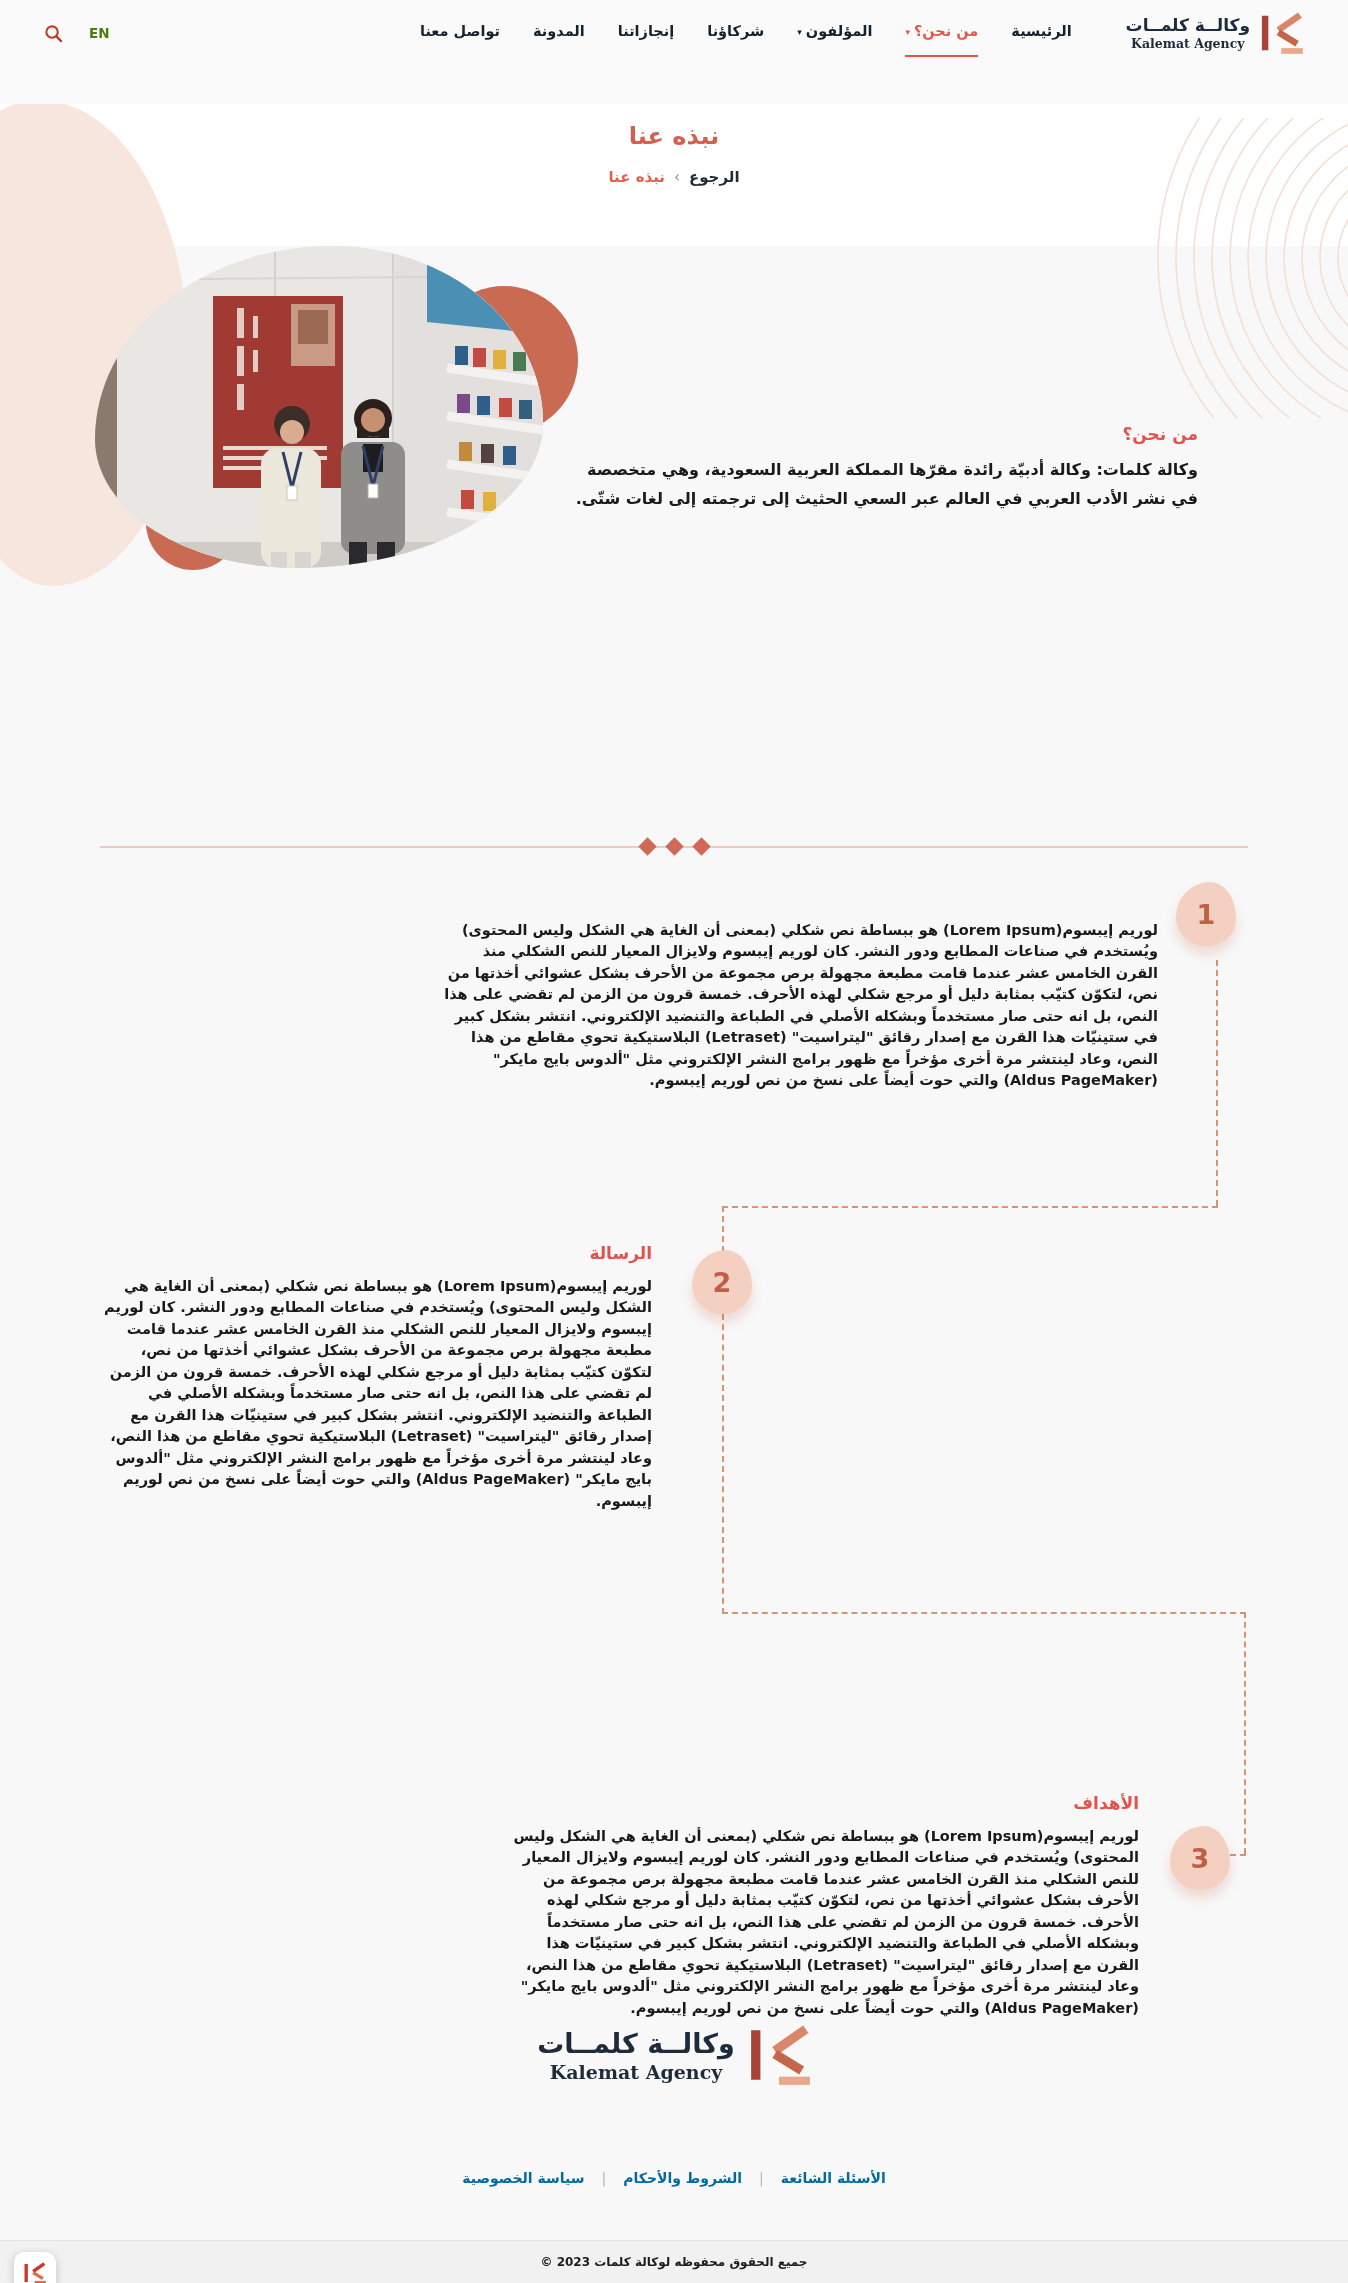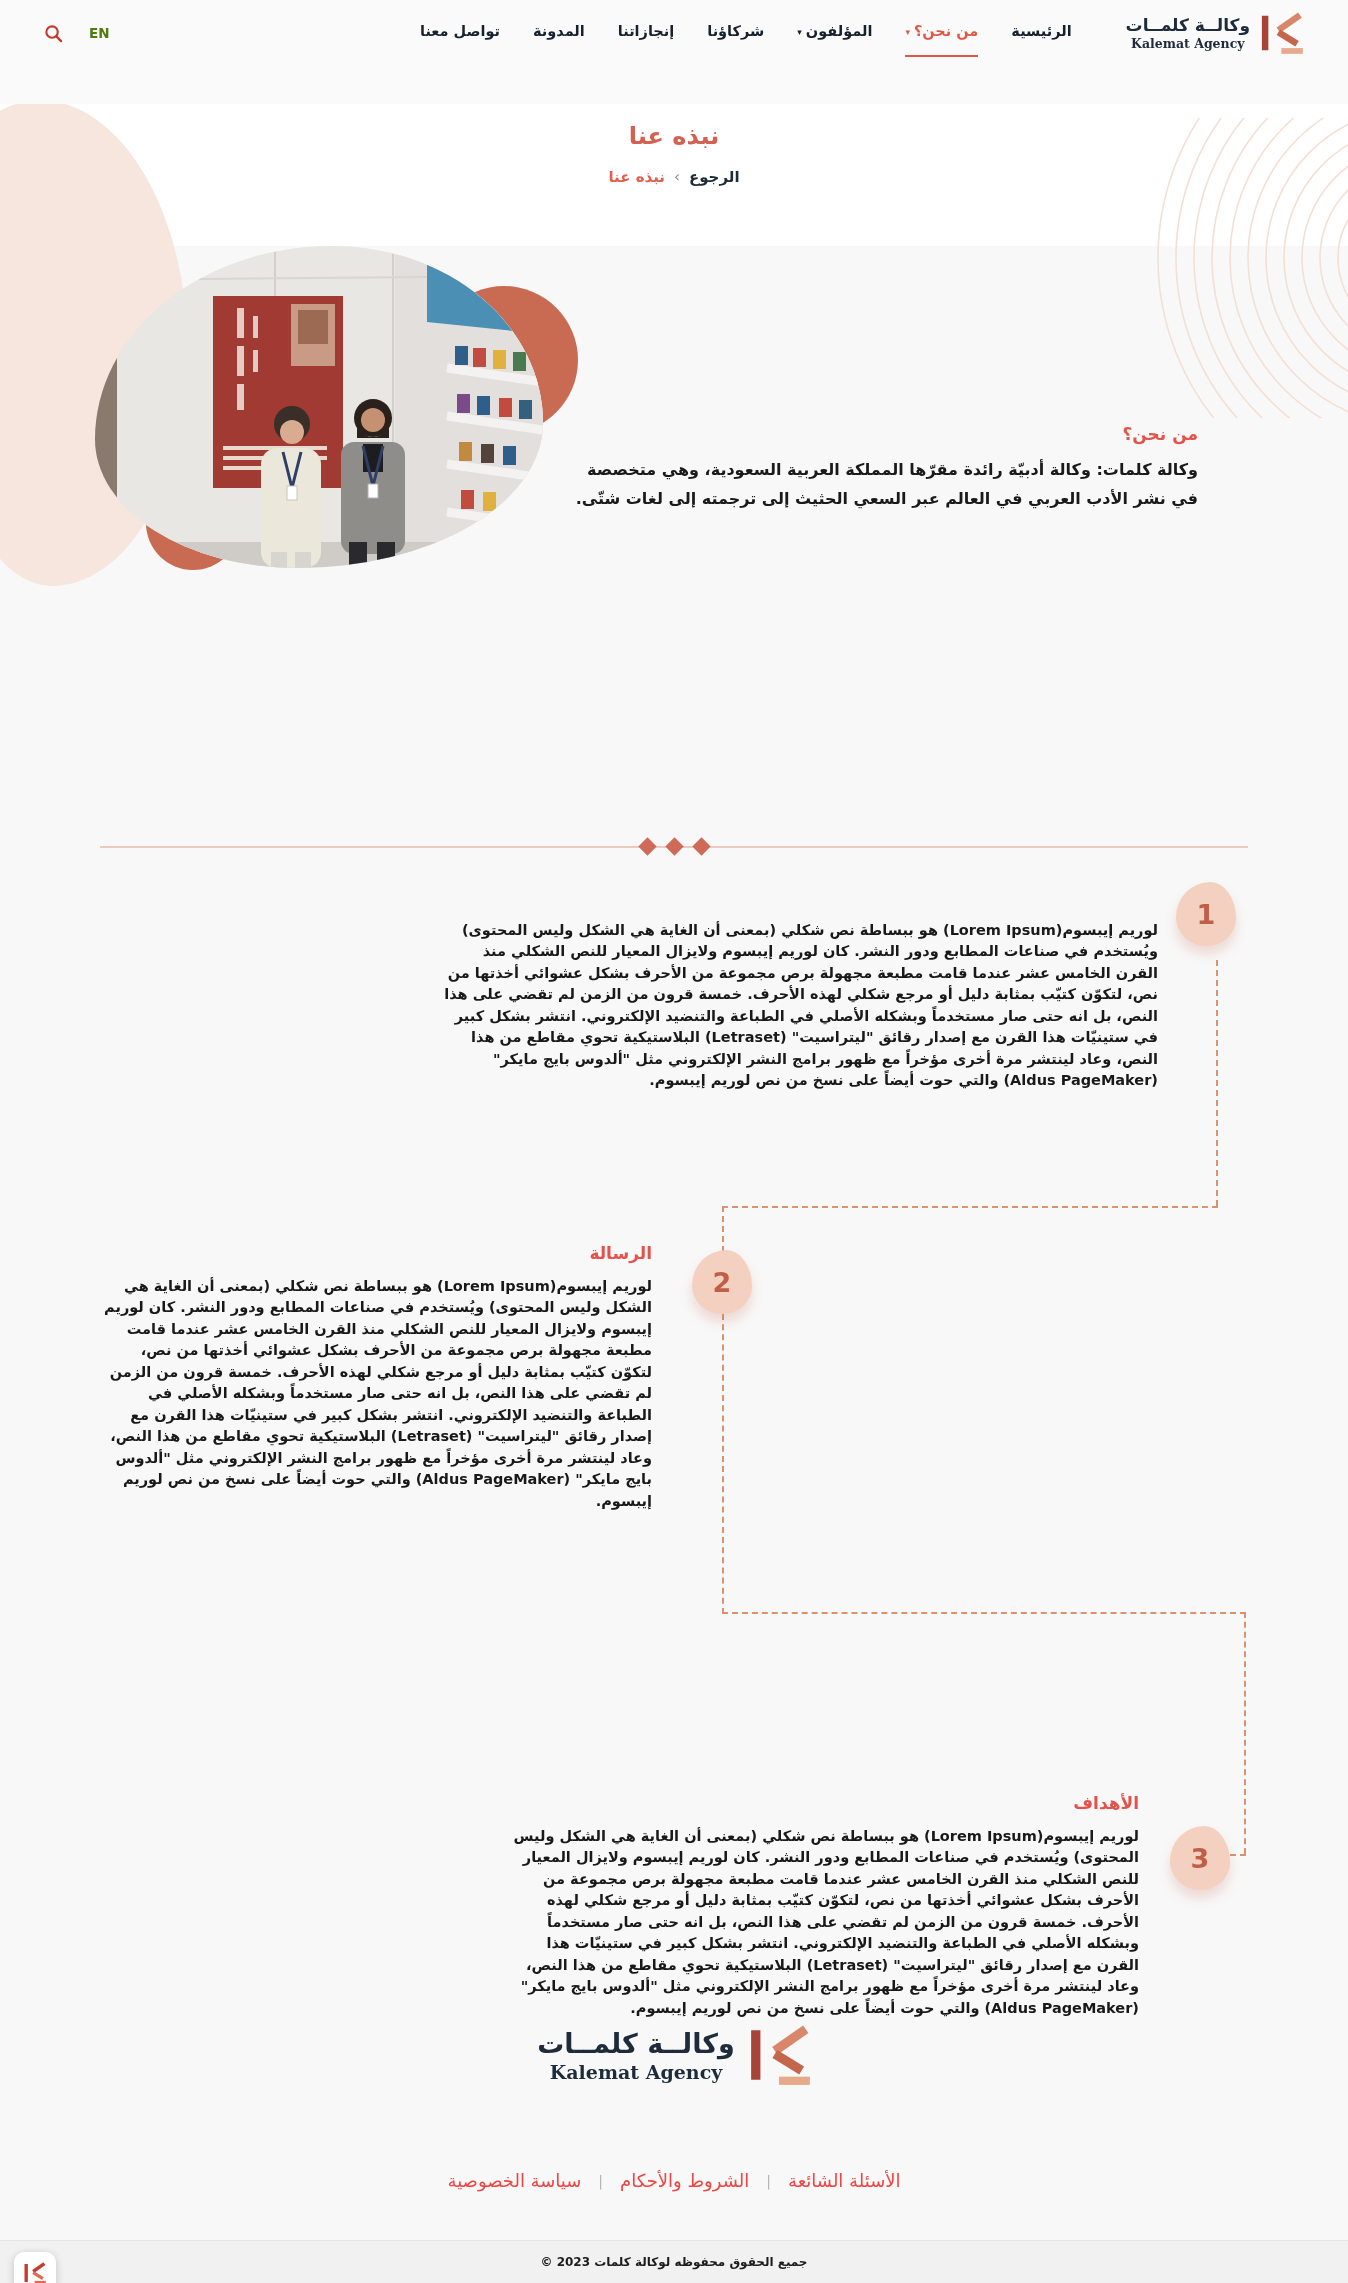--- a/index.html
+++ b/index.html
@@ -88,21 +88,21 @@
 
   
   .footer-logo { position:absolute; top:2022px; left:0; right:0; display:flex;
                  justify-content:center; z-index:3; }
   .footer-logo-inner { display:flex; align-items:center; gap:14px; cursor:pointer; }
   .flogo-text { text-align:center; color:#1d2b3a; }
   .flogo-ar { font-size:27px; font-weight:700; letter-spacing:1px; }
   .flogo-en { font-size:19px; font-weight:700; font-family:"DejaVu Serif", serif; margin-top:2px; }
   .footer-links { position:absolute; top:2170px; left:0; right:0; display:flex; justify-content:center;
                   align-items:center; gap:17px; z-index:3; }
-  .flink { font-size:18px; font-weight:400; color:#ef4444; cursor:pointer; }
+  .flink { font-size:14px; font-weight:700; color:#0369a1; cursor:pointer; }
   .fsep { color:#b3b3b3; font-size:14px; }
   .copyright { position:absolute; top:2240px; left:0; right:0; height:43px; background:#f1f1f1;
                border-top:1px solid #e5e5e5; display:flex; align-items:center; justify-content:center;
                direction:ltr; font-size:12px; font-weight:700; color:#1c1c1c; z-index:3; }
 
   .fab { position:absolute; left:14px; top:2252px; width:42px; height:42px; background:#ffffff;
          border-radius:10px; box-shadow:0 2px 8px rgba(0,0,0,.2); display:flex; align-items:center;
          justify-content:center; z-index:7; cursor:pointer; }
 </style>
 </head>

